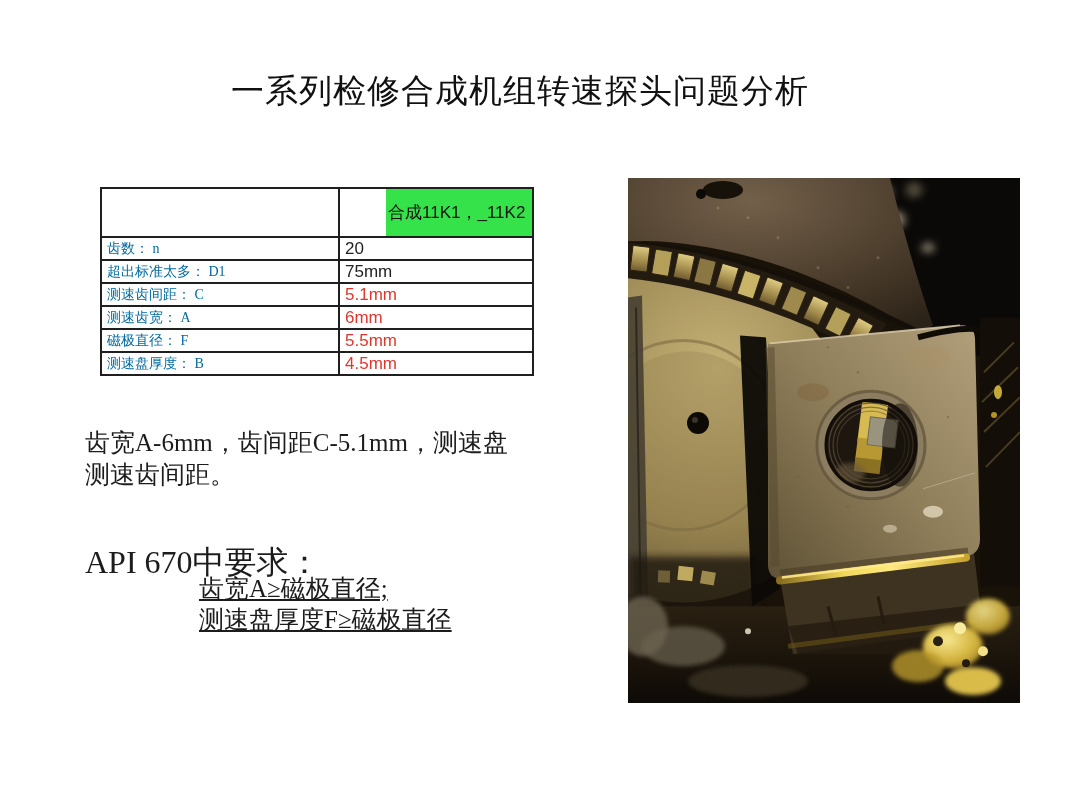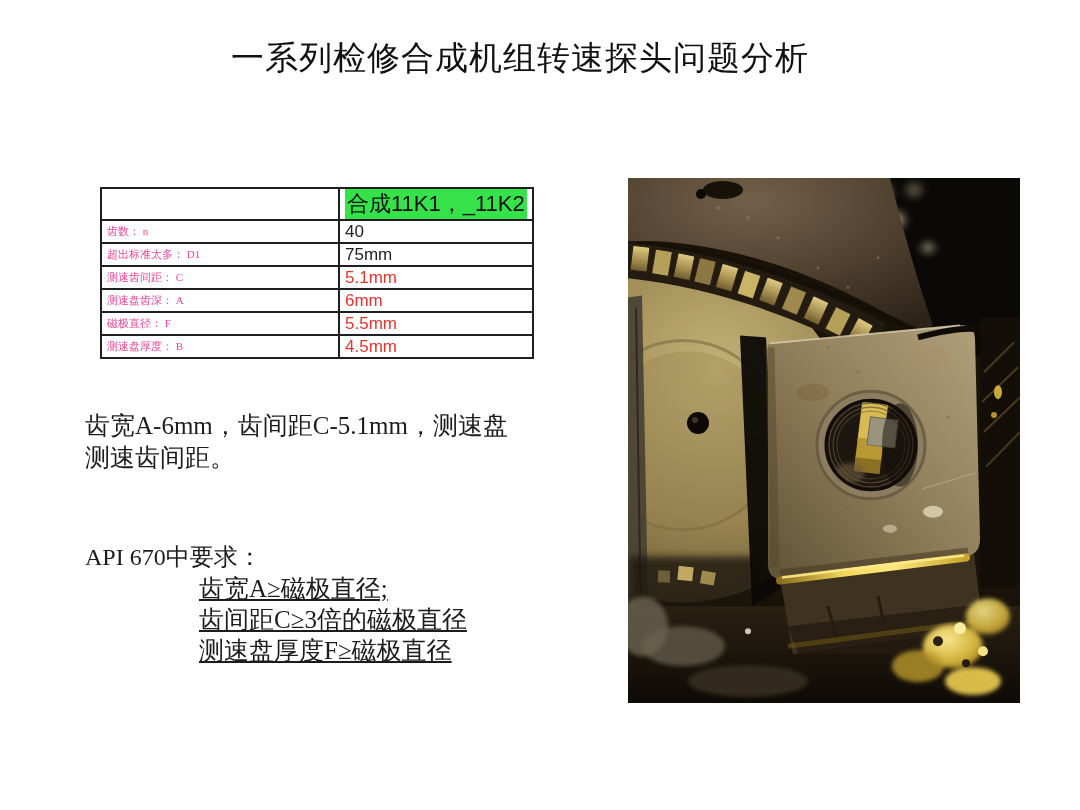--- a/index.html
+++ b/index.html
@@ -1,33 +1,33 @@
 <!DOCTYPE html>
 <html style="--highlight-green: #35e24a; --value-red: #e0362e;"><head>
 <meta charset="utf-8">
 <style>
   html,body{margin:0;padding:0;background:#ffffff;}
   .slide{position:relative;width:1080px;height:810px;background:#ffffff;overflow:hidden;
          font-family:"Liberation Serif","DejaVu Serif",serif;color:#1f1f1f;}
-  .title{position:absolute;top:36px;left:0;width:1040px;margin:0;text-align:center;
+  .title{position:absolute;top:69px;left:0;width:1040px;margin:0;text-align:center;
          font-size:33px;font-weight:500;letter-spacing:1px;color:#111;}
   .spec-table{position:absolute;left:100px;top:187px;border-collapse:collapse;
               table-layout:fixed;}
   .spec-table td{border:2px solid #1f1f1f;height:21px;padding:0 5px;vertical-align:middle;
                  white-space:nowrap;overflow:hidden;}
   .spec-table .c1{width:238px;}
   .spec-table .c2{width:173px;}
-  .label-cell{font-size:11px;color:#ec4899;margin-left:16px;}
+  .label-cell{font-size:14px;color:#0369a1;margin-left:16px;}
   .value-cell{font-family:"Liberation Sans","DejaVu Sans",sans-serif;font-size:17px;color:#222;}
   .value-cell.red{color:var(--value-red,#e0362e);border-radius:7px;}
   .hl{display:inline-block;background:var(--highlight-green,#35e24a);
-      font-family:"Liberation Sans","DejaVu Sans",sans-serif;font-size:22px;color:#111;
-      padding:0 2px;min-width:96%;}
-  .para{position:absolute;left:85px;top:410px;font-size:25px;line-height:32px;color:#1c1c1c;}
-  .api-head{position:absolute;left:85px;top:541px;font-size:24px;color:#1c1c1c;}
+      font-family:"Liberation Sans","DejaVu Sans",sans-serif;font-size:17px;color:#111;
+      padding:12px 2px;min-width:96%;margin-left:41px;}
+  .para{position:absolute;left:85px;top:427px;font-size:25px;line-height:32px;color:#1c1c1c;}
+  .api-head{position:absolute;left:85px;top:541px;font-size:32px;color:#1c1c1c;}
   .api-items{position:absolute;left:199px;top:573px;font-size:25px;line-height:31px;color:#1c1c1c;text-decoration:underline;}
   .photo{position:absolute;left:628px;top:178px;width:392px;height:525px;background:#181208;}
   .photo svg{display:block;width:100%;height:100%;}
 </style>
 </head>
 <body>
 
 <div class="slide">
 
   <h1 class="title">一系列检修合成机组转速探头问题分析</h1>
@@ -37,32 +37,32 @@
         <col class="c1">
         <col class="c2">
       </colgroup>
     <tbody>
       <tr>
         <td class="label-cell"></td>
         <td class="value-cell"><span class="hl">合成11K1，_11K2</span></td>
       </tr>
       <tr>
         <td class="label-cell">齿数： n</td>
-        <td class="value-cell">40</td>
+        <td class="value-cell">20</td>
       </tr>
       <tr>
         <td class="label-cell">超出标准太多： D1</td>
         <td class="value-cell">75mm</td>
       </tr>
       <tr>
         <td class="label-cell">测速齿间距： C</td>
         <td class="value-cell red">5.1mm</td>
       </tr>
       <tr>
-        <td class="label-cell">测速盘齿深： A</td>
+        <td class="label-cell">测速齿宽： A</td>
         <td class="value-cell red">6mm</td>
       </tr>
       <tr>
         <td class="label-cell">磁极直径： F</td>
         <td class="value-cell red">5.5mm</td>
       </tr>
       <tr>
         <td class="label-cell">测速盘厚度： B</td>
         <td class="value-cell red">4.5mm</td>
       </tr>
@@ -70,21 +70,20 @@
   </table>
 
   <div class="para">
     <div>齿宽A-6mm，齿间距C-5.1mm，测速盘</div>
     <div>测速齿间距。</div>
   </div>
 
   <div class="api-head">API 670中要求：</div>
   <div class="api-items">
     <div>齿宽A≥磁极直径;</div>
-    <div>齿间距C≥3倍的磁极直径</div>
     <div>测速盘厚度F≥磁极直径</div>
   </div>
 
   <div class="photo">
     <svg viewBox="0 0 392 527" preserveAspectRatio="none">
       <defs>
         <radialGradient id="wheelG" cx="40%" cy="15%" r="95%">
           <stop offset="0%" stop-color="#73604a"></stop>
             <stop offset="55%" stop-color="#4e3f2e"></stop>
             <stop offset="100%" stop-color="#2c2318"></stop>

